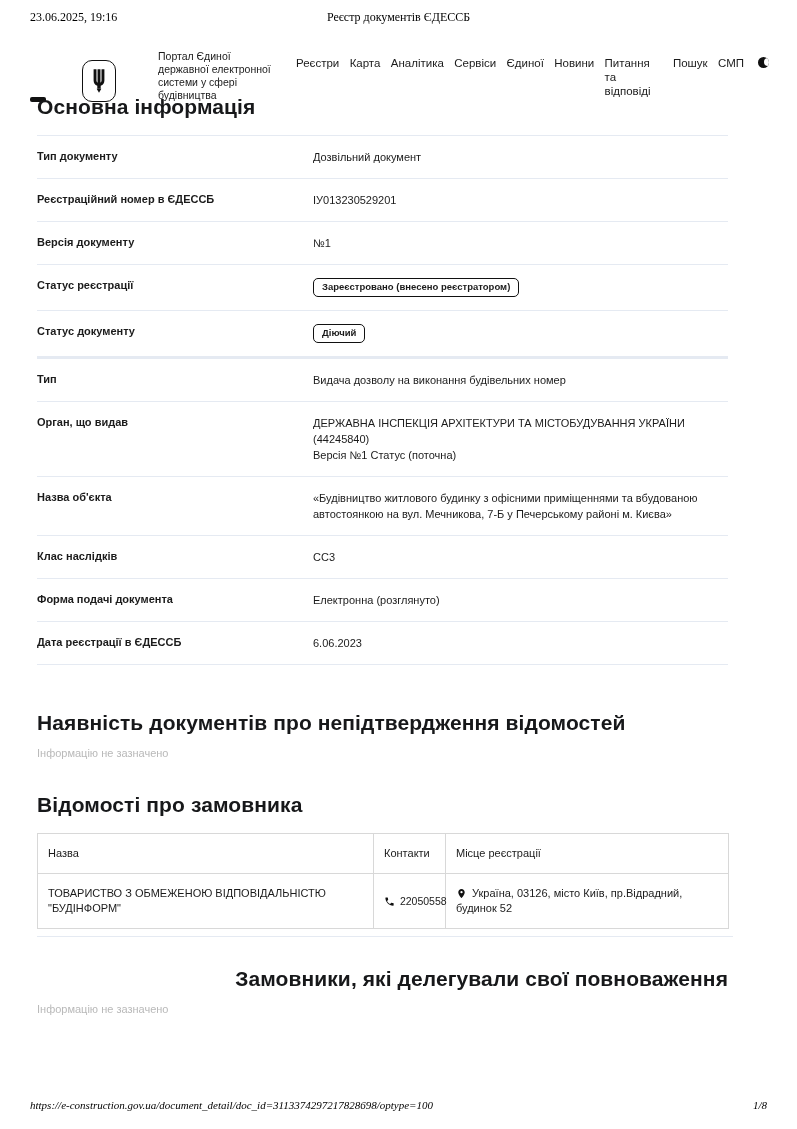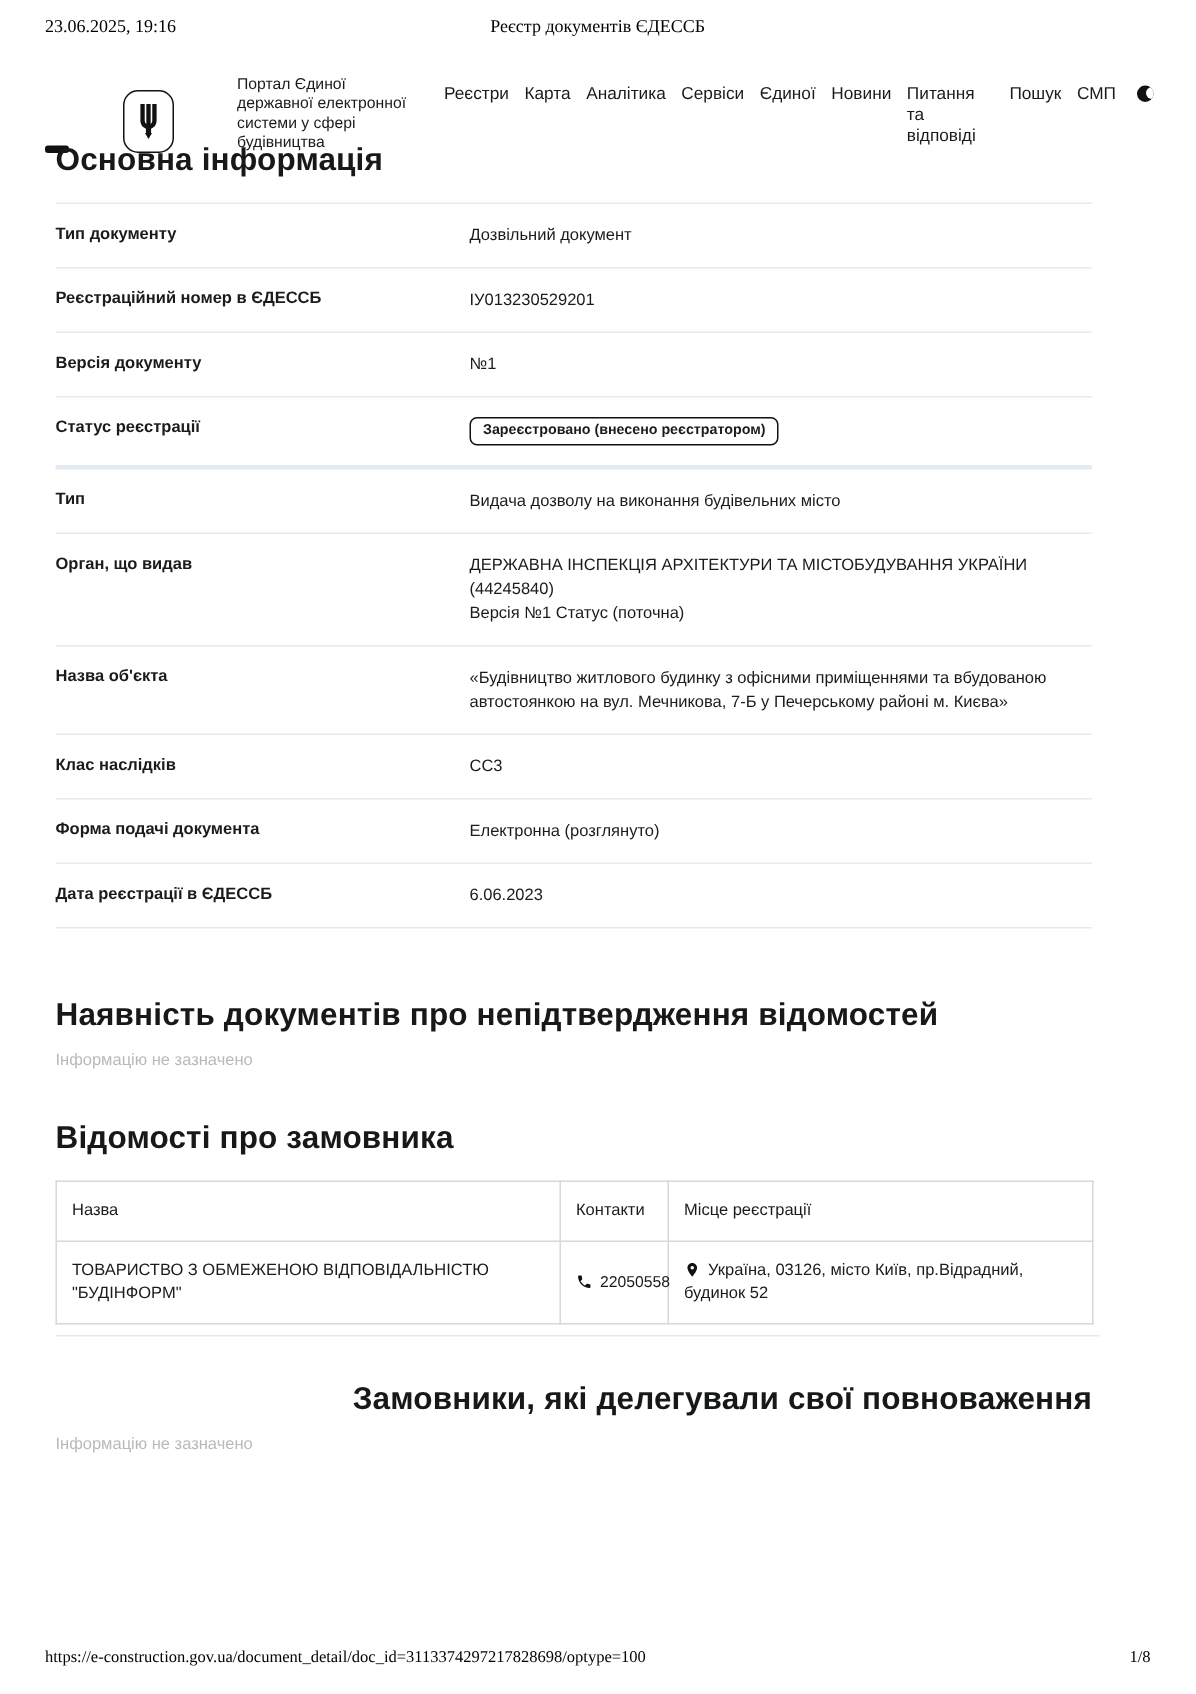--- a/index.html
+++ b/index.html
@@ -6,21 +6,21 @@
   html,body { width:797px; height:1129px; background:#fff; overflow:hidden;
     font-family:"Liberation Sans","DejaVu Sans",sans-serif; color:#1b1b1b; }
   .page { position:relative; width:797px; height:1129px; }
 
   
   .print-header { position:absolute; top:10px; left:0; width:100%; height:16px;
     font-family:"Liberation Serif","DejaVu Serif",serif; font-size:12px; color:#000; }
   .print-header .pdate { position:absolute; left:30px; top:0; }
   .print-header .ptitle { display:block; width:100%; text-align:center; }
   .print-footer { position:absolute; bottom:16px; left:30px; right:30px; height:14px;
-    font-family:"Liberation Serif","DejaVu Serif",serif; font-size:11px; color:#000; }
+    font-family:"Liberation Serif","DejaVu Serif",serif; font-size:11px; color:#000;font-style:italic; }
   .print-footer .purl { float:left; }
   .print-footer .ppage { float:right; }
 
   
   .site-header { position:absolute; top:44px; left:30px; right:28px; display:flex; align-items:flex-start; }
   .logo { display:flex; align-items:flex-end; flex:0 0 auto;gap:32px; }
   .logo-dash { width:16px; height:5px; background:#111; border-radius:2px; margin-top:20px; }
   .logo-mark { width:34px; height:42px; border:1.6px solid #111; border-radius:10px;
     margin-left:4px; display:flex; align-items:center; justify-content:center; }
   .logo-text { width:120px; margin-left:10px; margin-top:6px; font-size:10.5px; line-height:13px; color:#1b1b1b; }
@@ -105,23 +105,27 @@
           <div class="info-value">ІУ013230529201</div>
         </div>
         <div class="info-row">
           <div class="info-label">Версія документу</div>
           <div class="info-value">№1</div>
         </div>
         <div class="info-row">
           <div class="info-label">Статус реєстрації</div>
           <div class="info-value"><span class="badge">Зареєстровано (внесено реєстратором)</span></div>
         </div>
+        <div class="info-row">
+          <div class="info-label">Статус документу</div>
+          <div class="info-value"><span class="badge">Діючий</span></div>
+        </div>
         <div class="info-row thick">
           <div class="info-label">Тип</div>
-          <div class="info-value">Видача дозволу на виконання будівельних місто</div>
+          <div class="info-value">Видача дозволу на виконання будівельних номер</div>
         </div>
         <div class="info-row">
           <div class="info-label">Орган, що видав</div>
           <div class="info-value">ДЕРЖАВНА ІНСПЕКЦІЯ АРХІТЕКТУРИ ТА МІСТОБУДУВАННЯ УКРАЇНИ (44245840)
 Версія №1 Статус (поточна)</div>
         </div>
         <div class="info-row">
           <div class="info-label">Назва об'єкта</div>
           <div class="info-value">«Будівництво житлового будинку з офісними приміщеннями та вбудованою
 автостоянкою на вул. Мечникова, 7-Б у Печерському районі м. Києва»</div>

